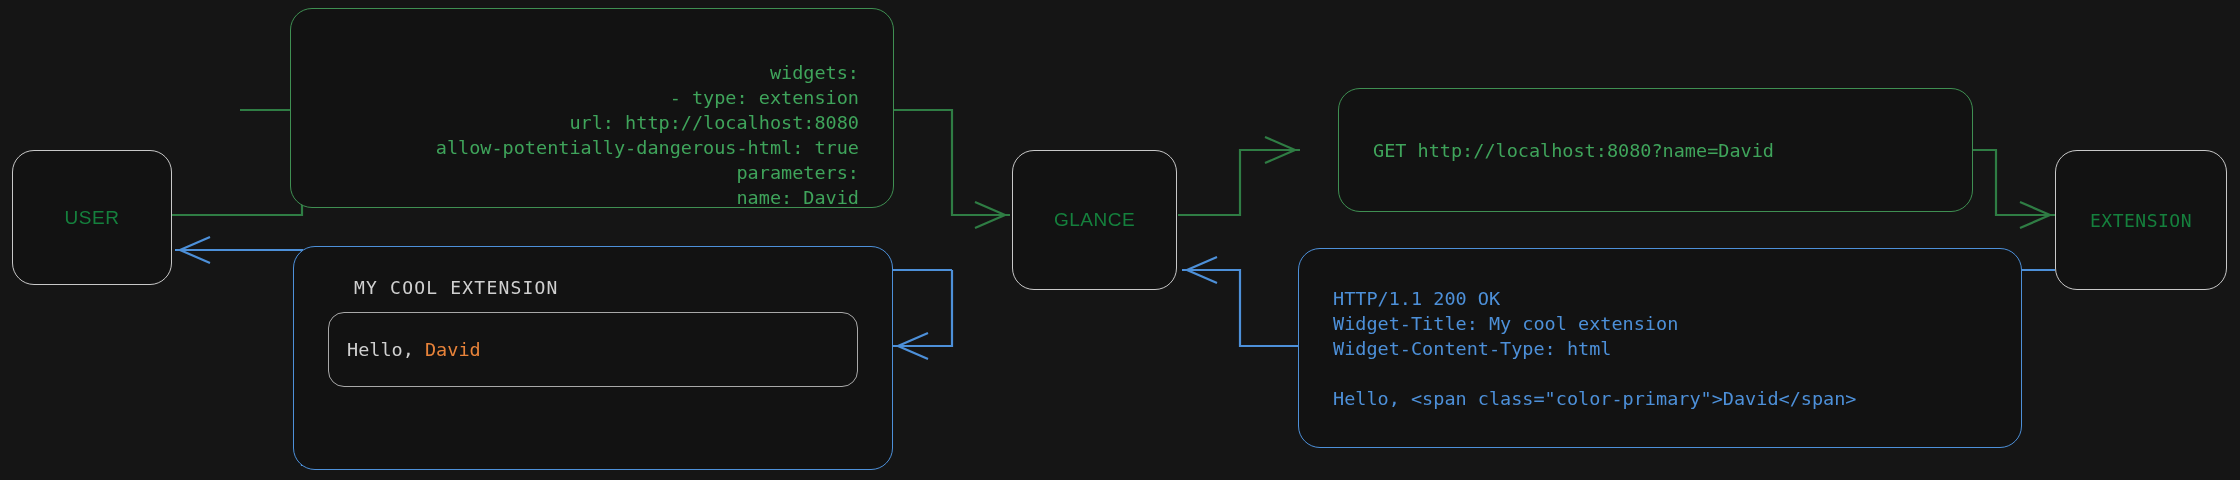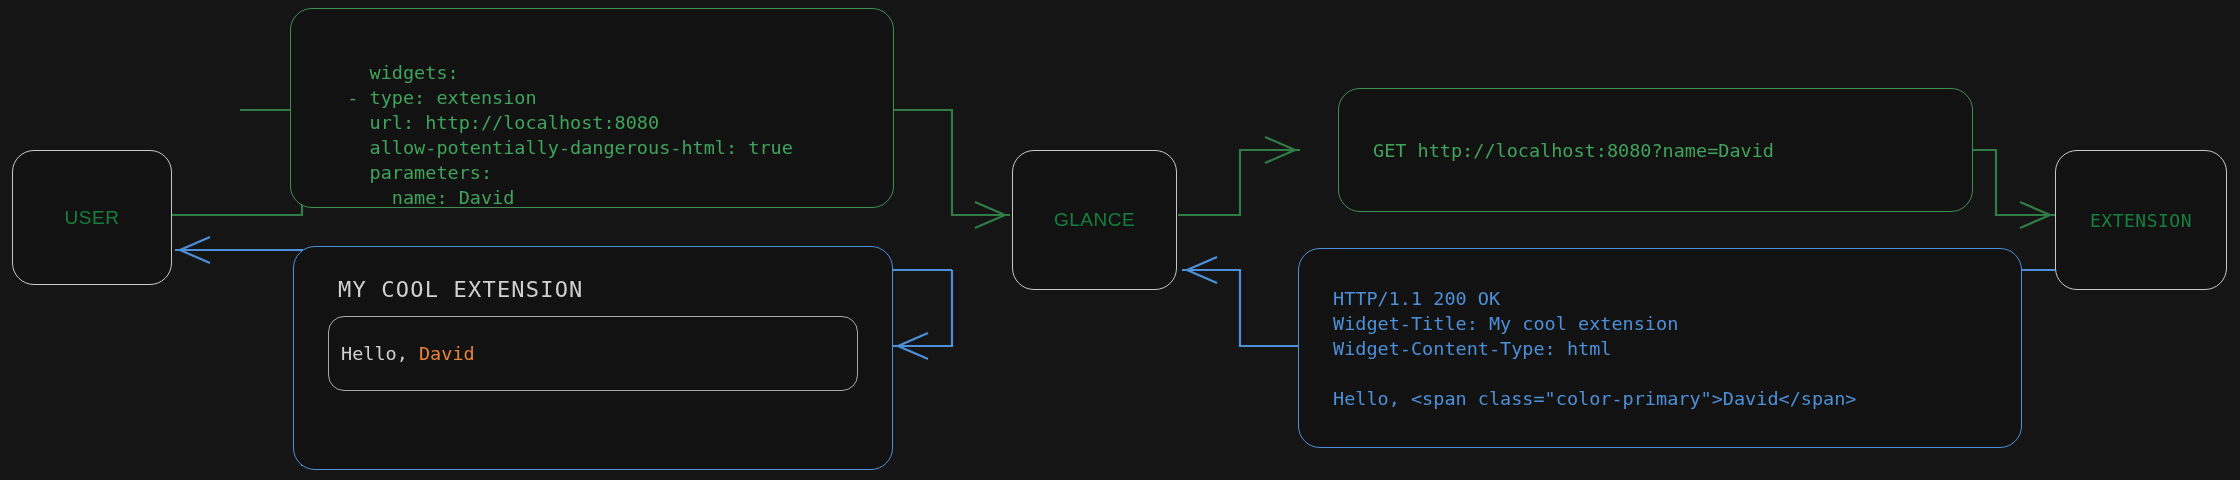--- a/index.html
+++ b/index.html
@@ -16,24 +16,24 @@
 
   .code{position:absolute;box-sizing:border-box;border-radius:22px;
       background:#121212;padding:26px 34px;
       font-family:"DejaVu Sans Mono",monospace;font-size:18.5px;line-height:25px;
       white-space:pre;}
   .code.green{border:1.6px solid #3f8f52;color:#3fa45b;}
   .code.blue{border:1.6px solid #4d90d9;color:#4d90d9;}
 
   .widget{position:absolute;box-sizing:border-box;border:1.6px solid #4d90d9;
       border-radius:22px;background:#121212;padding:24px 30px;}
-  .widget-title{font-family:"DejaVu Sans Mono",monospace;font-size:22px;
-      color:#d0d0d0;letter-spacing:1.2px;margin:6px 0 14px 14px;}
+  .widget-title{font-family:"DejaVu Sans Mono",monospace;font-size:18px;
+      color:#d0d0d0;letter-spacing:1.2px;margin:6px 0 14px 30px;}
   .widget-body{border:1.6px solid #a8a8a8;border-radius:16px;
-      padding:26px 12px;margin:0 4px;}
+      padding:26px 18px;margin:0 4px;}
   .widget-body .line{font-family:"DejaVu Sans Mono",monospace;font-size:18.5px;
       color:#d0d0d0;white-space:pre;}
   .accent{color:#e8833a;}
 </style>
 </head>
 <body style="background: rgb(21, 21, 21);">
 
 <div id="stage">
 
   <svg id="wires" viewBox="0 0 2240 480" xmlns="http://www.w3.org/2000/svg">
@@ -89,21 +89,21 @@
   </div>
 
   <div class="node node-plain mono" style="left:2055px;top:150px;width:172px;height:140px;">
     <span class="lbl">EXTENSION</span>
   </div>
 
   <div class="node node-plain" style="left:1012px;top:150px;width:165px;height:140px;">
     <span class="lbl">GLANCE</span>
   </div>
 
-  <div class="code green" style="left:290px;top:8px;width:604px;height:200px;">
+  <div class="code green" style="left:290px;top:8px;width:604px;height:200px;text-align:right;">
     <span>widgets:
   - type: extension
     url: http://localhost:8080
     allow-potentially-dangerous-html: true
     parameters:
       name: David</span>
   </div>
 
   <div class="code green" style="left:1338px;top:88px;width:635px;height:124px;
               display:flex;align-items:center;">

